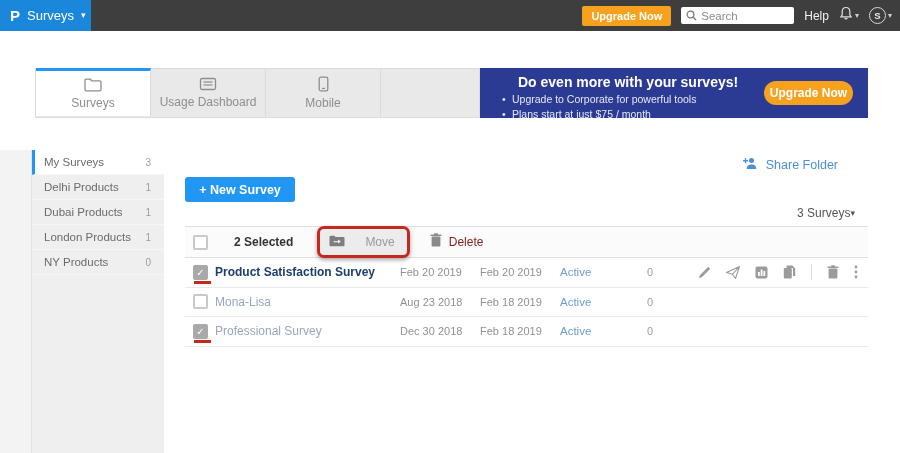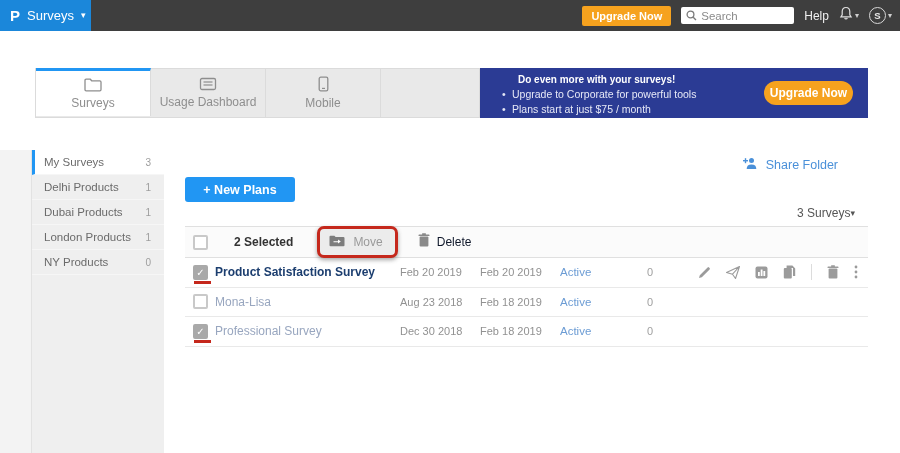--- a/index.html
+++ b/index.html
@@ -32,21 +32,21 @@
     background:#e9e9e9; border:1px solid #dbdbdb; display:flex; }
   .tab { width:115px; height:100%; display:flex; flex-direction:column; align-items:center;
     justify-content:center; gap:4px; cursor:pointer; border-right:1px solid #dbdbdb; }
   .tab .tab-label { font-size:12px; color:#8e8e8e; }
   .tab.active { background:#fff; border-top:3px solid #2196f3; margin-top:-1px; }
   .tab-icon svg { display:block; }
 
   
   .banner { position:absolute; left:480px; top:68px; width:388px; height:50px; background:#2b3b94;
     color:#fff; padding:6px 0 0 18px; }
-  .banner-title { font-size:10px; font-weight:bold;padding-left:20px; }
+  .banner-title { font-size:14px; font-weight:bold;padding-left:20px; }
   .banner-bullets { margin-top:2px; }
   .banner-bullet { font-size:10.5px; color:#e6e8f6; padding-left:14px; position:relative; line-height:1.4; }
   .banner-bullet::before { content:"•"; position:absolute; left:4px; }
   .btn-upgrade-banner { position:absolute; right:15px; top:13px; width:89px; height:24px;
     background:#f6a21e; color:#fff; font-size:12px; font-weight:bold; border:none;
     border-radius:12px; cursor:pointer; font-family:"Liberation Sans", sans-serif; }
 
   
   .left-margin { position:absolute; left:0; top:150px; width:32px; height:303px; background:#f3f3f3; border-right:1px solid #e2e2e2; }
   .sidebar { position:absolute; left:32px; top:150px; width:132px; height:303px; background:#efefef; }
@@ -63,26 +63,26 @@
     background:#2196f3; color:#fff; border:none; border-radius:3px; font-size:12.5px; font-weight:bold;
     cursor:pointer; font-family:"Liberation Sans", sans-serif; }
   .surveys-count { position:absolute; right:45px; top:206px; display:flex; align-items:center; gap:0;
     font-size:12px; color:#555; cursor:pointer; }
   .caret-dark { font-size:9px; color:#555; }
 
   .survey-table { position:absolute; left:185px; top:226px; width:683px; }
   .bulk-row { height:32px; background:#fbfbfb; border-top:1px solid #e0e0e0; border-bottom:1px solid #e0e0e0;
     display:flex; align-items:center; }
   .bulk-selected { font-size:12px; font-weight:bold; color:#333; margin-left:26px; }
-  .move-chip { margin-left:24px; display:flex; align-items:center; gap:8px; background:#ececec;
+  .move-chip { margin-left:24px; display:flex; align-items:center; gap:20px; background:#ececec;
     border:3px solid #c5281c; border-radius:7px; padding:4px 12px 4px 9px; cursor:pointer;
     box-shadow:0 2px 4px rgba(60,60,60,.45); }
   .move-label { font-size:12px; color:#9a9a9a; }
   .delete-group { margin-left:20px; display:flex; align-items:center; gap:7px; cursor:pointer; }
-  .delete-label { font-size:12px; color:#0f172a; }
+  .delete-label { font-size:12px; color:#7f1d1d; }
 
   .checkbox { width:15px; height:15px; border:2px solid #c9c9c9; border-radius:2px; background:#fff;
     cursor:pointer; margin-left:8px; }
   .checkbox.checked { background:#a9a9a9; border-color:#a9a9a9; color:#fff; font-size:10px;
     display:flex; align-items:center; justify-content:center; }
 
   .t-row { height:29.5px; border-bottom:1px solid #e9e9e9; display:grid;
     grid-template-columns:30px 185px 80px 80px 75px 30px 1fr; align-items:center; position:relative; }
   .cell-check { position:relative; height:100%; display:flex; align-items:center; }
   .red-underline { position:absolute; left:9px; top:23px; width:17px; height:3px; background:#c5281c; }
@@ -200,21 +200,21 @@
     <svg width="17" height="13" viewBox="0 0 17 13">
         <circle cx="9.5" cy="3.6" r="2.5" fill="#4a90d9"></circle>
         <path d="M4.7 12 Q4.7 7.6 9.5 7.6 Q14.3 7.6 14.3 12 Z" fill="#4a90d9"></path>
         <rect x="1" y="3" width="5" height="1.4" fill="#4a90d9"></rect>
         <rect x="2.8" y="1.2" width="1.4" height="5" fill="#4a90d9"></rect>
       </svg>
   </span>
   <span>Share Folder</span>
 </div>
 
-<button class="btn-new-survey">+  New Plans</button>
+<button class="btn-new-survey">+  New Survey</button>
 
 <div class="surveys-count">
   <span>3 Surveys</span>
   <span class="caret-dark">▾</span>
 </div>
 
 <div class="survey-table">
 
   <div class="bulk-row">
     <div class="checkbox"></div>

